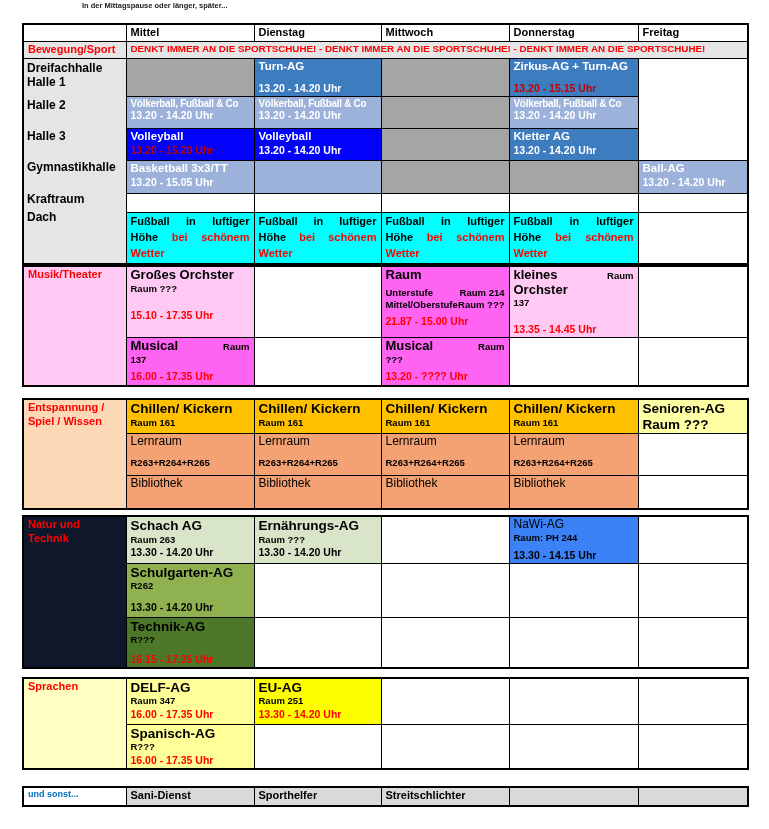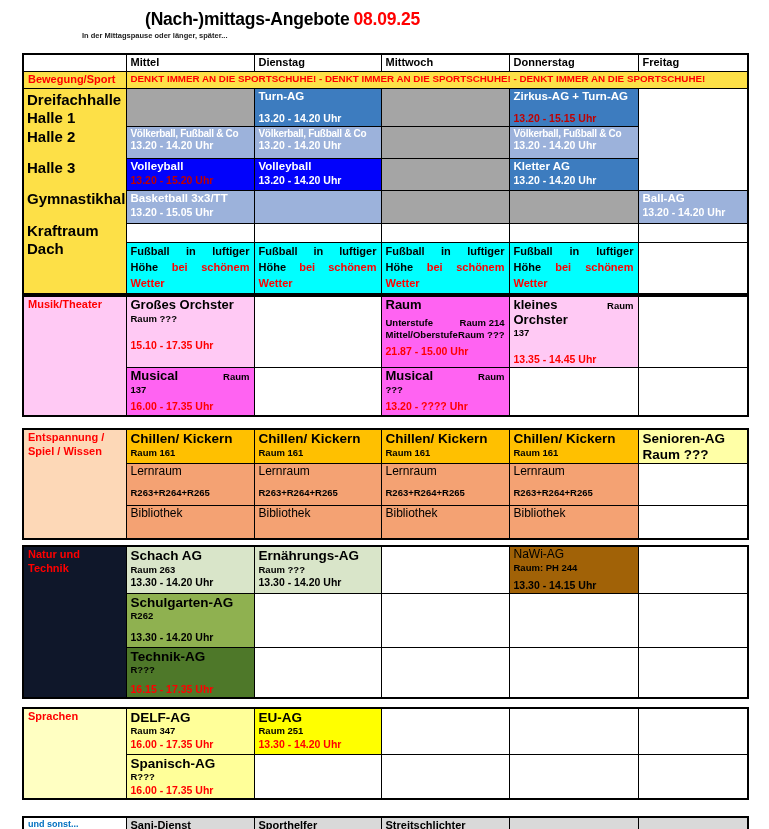--- a/index.html
+++ b/index.html
@@ -33,69 +33,66 @@
   tr.r-n3 td{height:44px}
   tr.r-s1 td{height:43px}
   tr.r-s2 td{height:38px}
   tr.r-x td{height:15px}
 
   .dayh{font-weight:bold;font-size:11px;background:#fff;}
   .seclbl{color:#FF0000;font-weight:bold;font-size:11px;line-height:1.2;}
   .banner{color:#FF0000;font-weight:bold;font-size:9.8px;white-space:nowrap;}
 
   td.venues{padding:0;}
-  .v{box-sizing:border-box;padding:2px 3px;font-weight:bold;font-size:15px;line-height:1.2;text-align:justify;}
+  .v{box-sizing:border-box;padding:2px 3px;font-weight:bold;font-size:12px;line-height:1.2;text-align:justify;}
   .v1{height:37px}.v2{height:31px}.v3{height:31px}.v4{height:32px}.v5{height:18px}.v6{height:50px}
 
   .ct{font-weight:bold;font-size:11.5px;line-height:1.15;}
   .ct-sm{font-weight:bold;font-size:10px;white-space:nowrap;letter-spacing:-0.3px;}
   .tm{font-weight:bold;font-size:10.5px;line-height:1.25;}
   .big{font-weight:bold;font-size:13px;line-height:1.1;}
   .xbig{font-weight:bold;font-size:13.5px;line-height:1.15;}
   .med{font-weight:normal;font-size:12px;line-height:1.15;}
   .sm{font-weight:bold;font-size:9.5px;line-height:1.3;}
   .w{color:#fff}.red{color:#FF0000}.trd{color:#C00000}.tk{color:#000}
   .mt4{margin-top:4px}.mt6{margin-top:6px}.mt8{margin-top:8px}.mt9{margin-top:9px}.mt14{margin-top:14px}
   .line{display:flex;justify-content:space-between;align-items:baseline;}
   .dachtxt{font-weight:bold;font-size:11px;line-height:1.45;text-align:justify;}
   .dcond{color:#FF0000}
   .sonstlbl{color:#0070C0;font-weight:bold;font-size:9px;}
   .xcell{font-weight:bold;font-size:11px;}
 
   .bg-w{background:#fff}
   .bg-gray{background:#A5A5A5}
-  .bg-lblue{background:#fde047}
+  .bg-lblue{background:#e5e5e5}
   .bg-bmed{background:#3D7CBF}
   .bg-blight{background:#9CB2DB}
   .bg-bdark{background:#0202FB}
   .bg-cyan{background:#00FFFF}
   .bg-pink{background:#FFC9F4}
   .bg-mag{background:#FF63F2}
   .bg-peach{background:#FDD8B7}
   .bg-gold{background:#FFC000}
   .bg-salmon{background:#F4A273}
   .bg-pyel{background:#FFFFA6}
   .bg-pyel2{background:#FFFF99}
   .bg-syel{background:#FFFFC2}
   .bg-yel{background:#FFFF00}
   .bg-gxl{background:#0f172a}
   .bg-gl{background:#D9E5C9}
-  .bg-gnawi{background:#a16207}
+  .bg-gnawi{background:#3b82f6}
   .bg-gmed{background:#8FB150}
   .bg-gdark{background:#4E7829}
   .bg-lgray{background:#D9D9D9}
 </style>
 </head>
 <body>
 
 <div class="sheet">
 
-  <div class="titlebar">
-    <span class="title">(Nach-)mittags-Angebote</span><span class="title date">08.09.25</span>
-  </div>
   <div class="subtitle">In der Mittagspause oder länger, später...</div>
 
   <table class="tbl sport">
     <colgroup>
         <col class="c0">
         <col class="c1">
         <col class="c2">
         <col class="c3">
         <col class="c4">
         <col class="c5">

